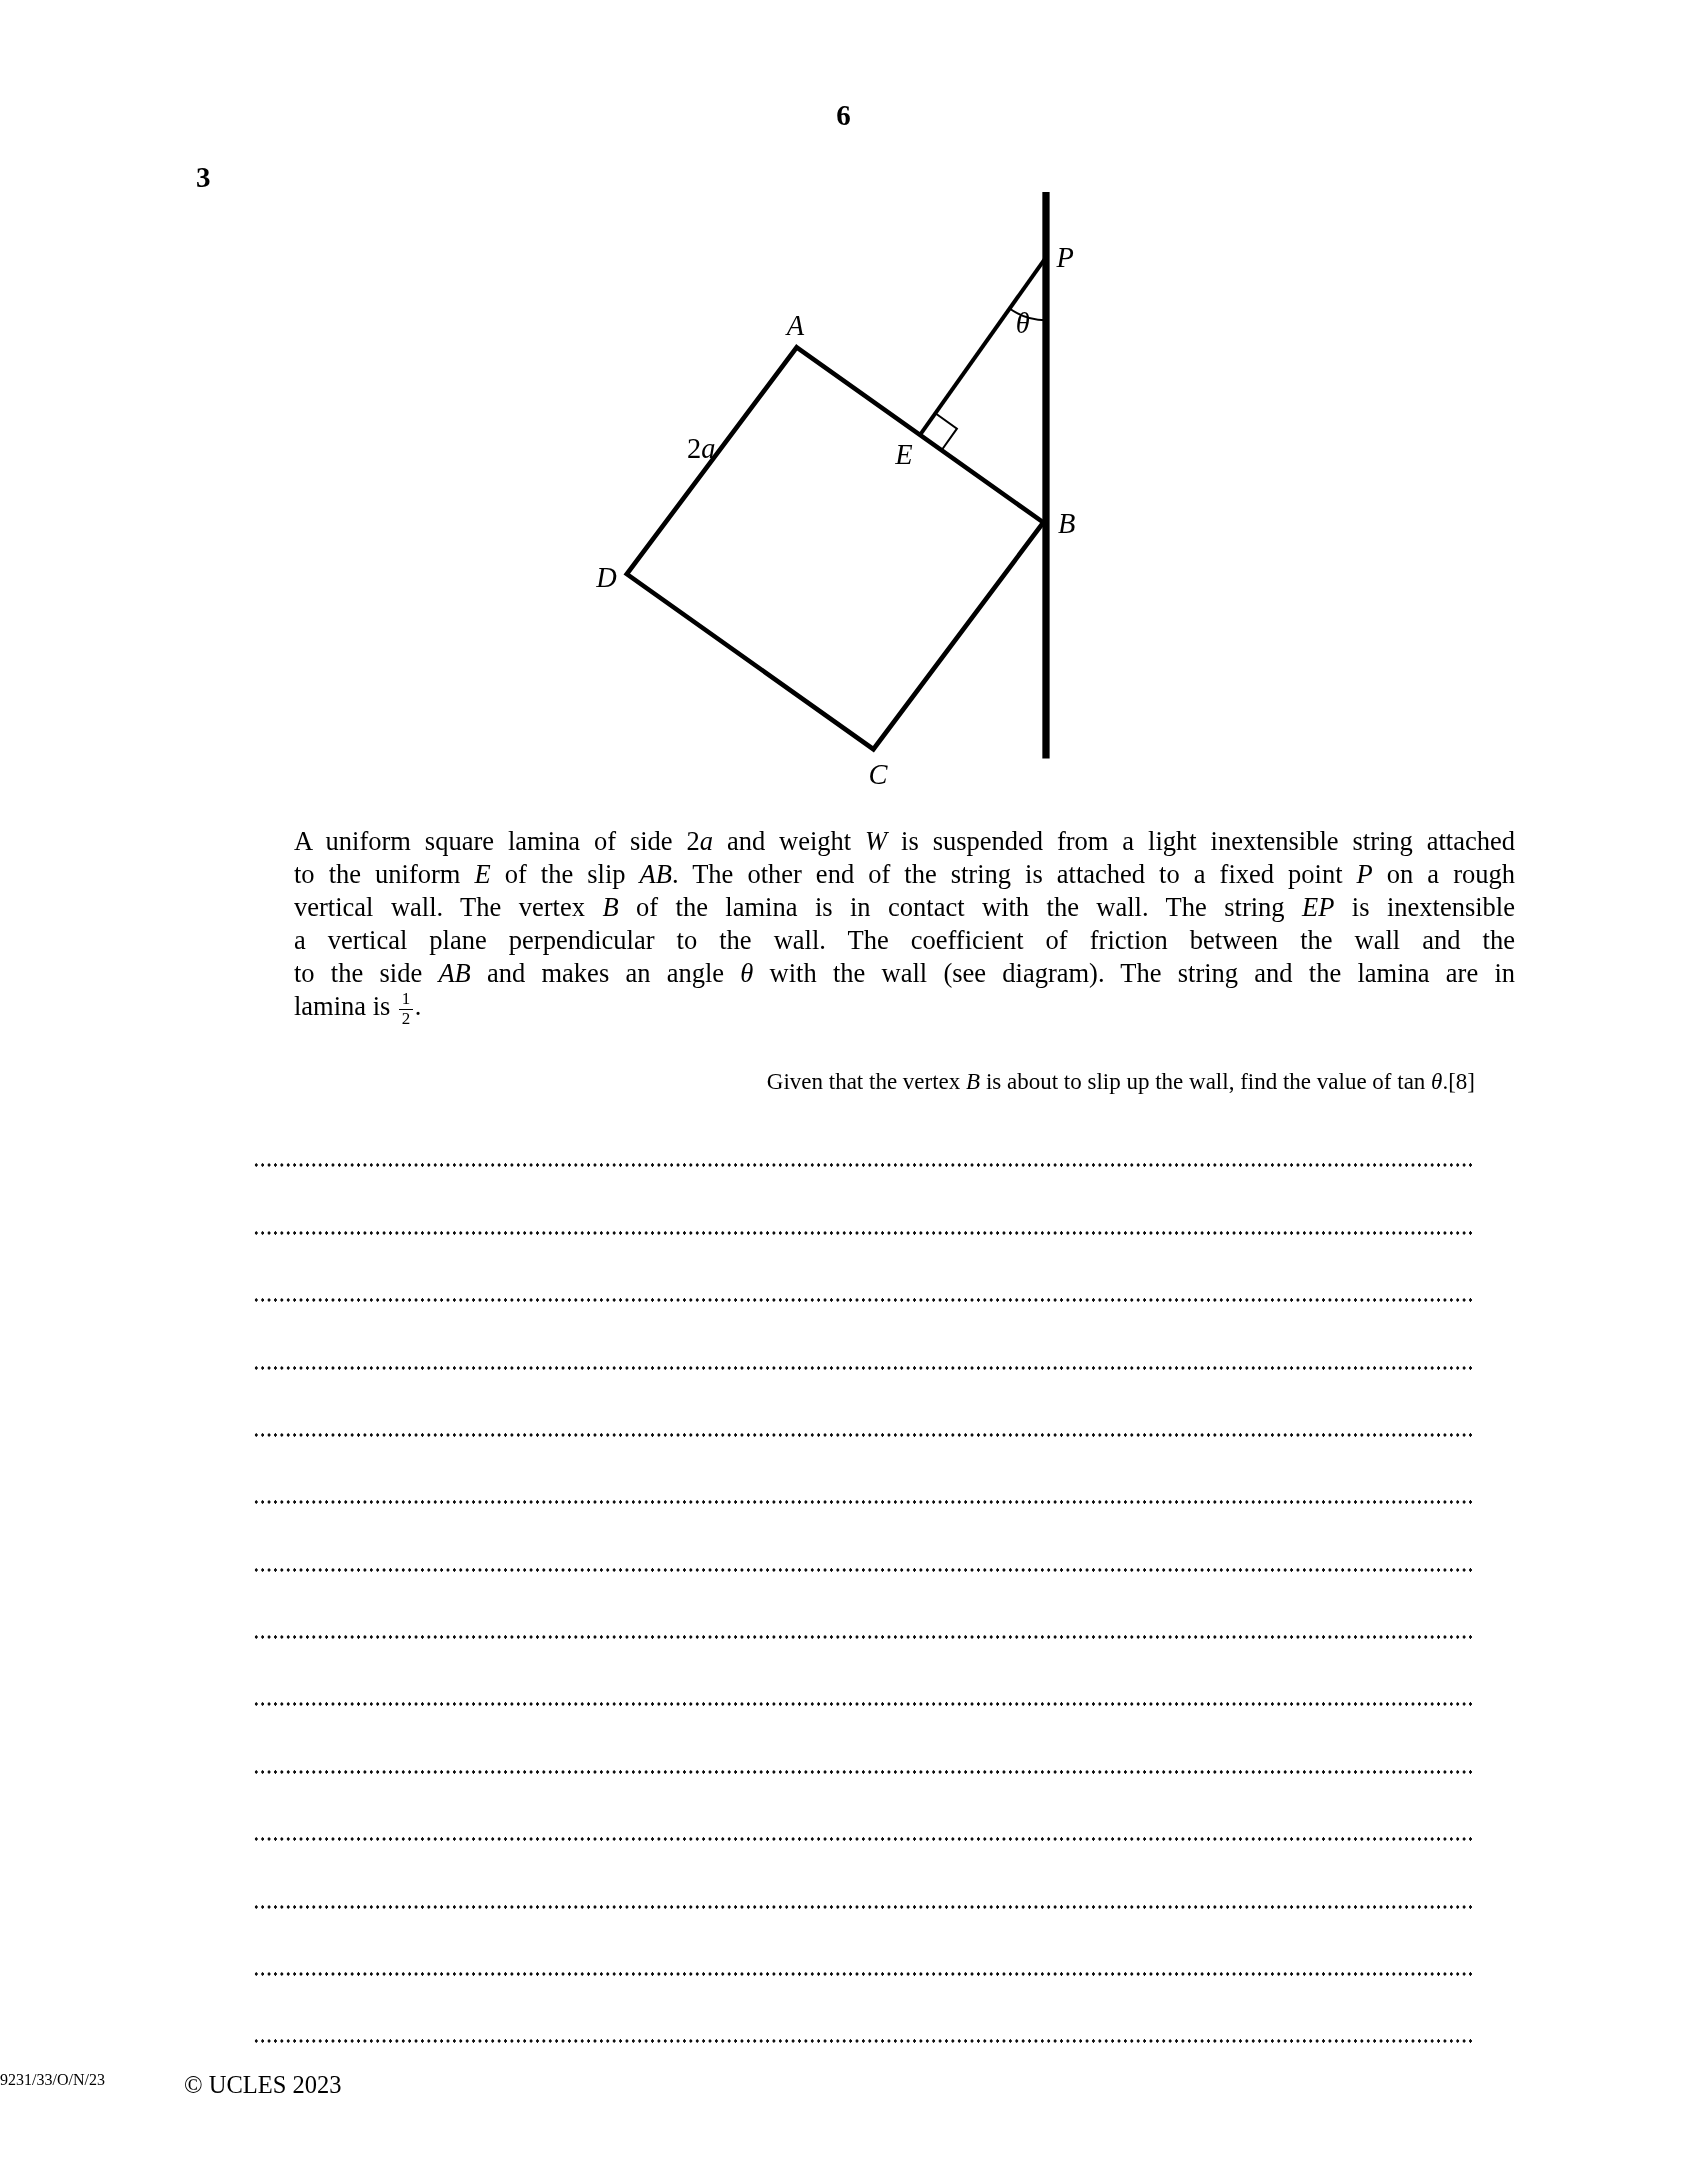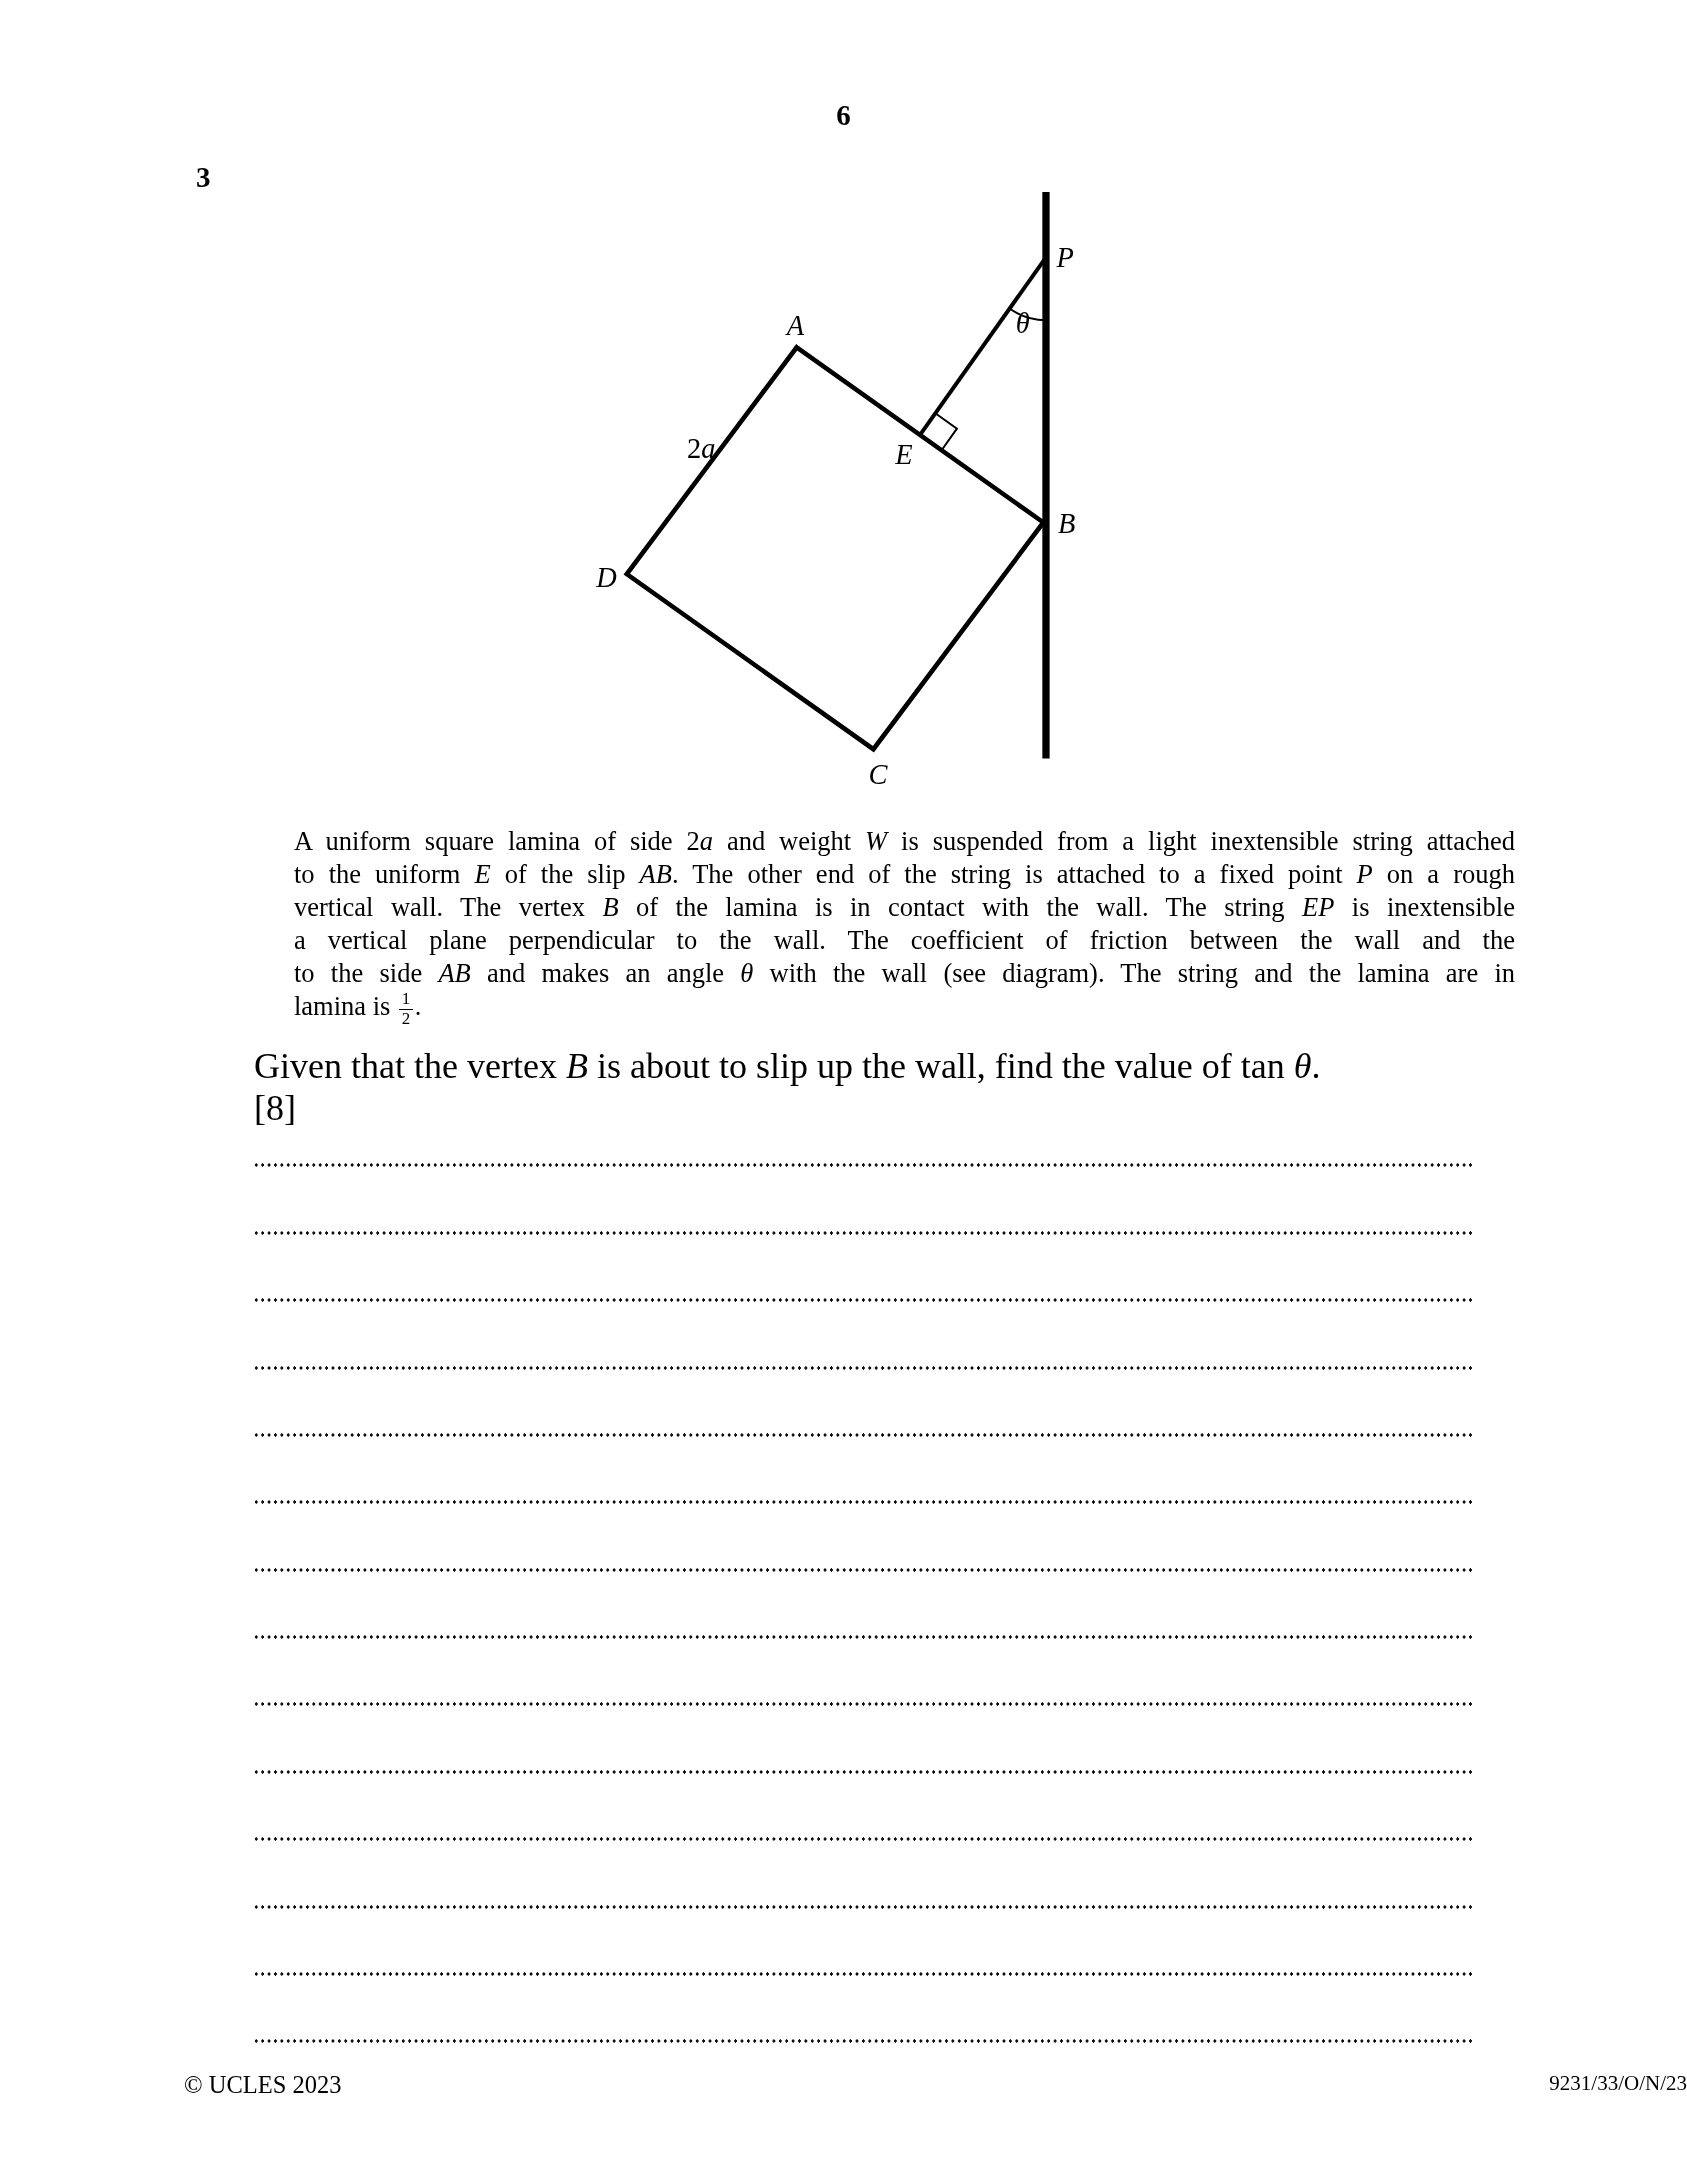--- a/index.html
+++ b/index.html
@@ -28,29 +28,29 @@
   .pline.last{text-align-last:auto;white-space:normal;}
   .it{font-style:italic;}
   .frac{
     display:inline-block;vertical-align:-0.55em;text-align:center;
     line-height:1.05;font-size:17px;margin:0 2px;
   }
   .frac .num{display:block;padding:0 2.6px 0.7px;}
   .frac .den{display:block;border-top:1.7px solid #000;padding:0.7px 2.6px 0;}
   .question-row{
     position:absolute;left:254px;top:1069px;width:1221px;height:36px;
-    font-size:36px;display:flex;justify-content:center;align-items:baseline;flex-direction:column;
+    font-size:23px;display:flex;justify-content:flex-end;align-items:baseline;
   }
   .dotline{
     position:absolute;left:254px;width:1221px;height:6px;
     background-image:radial-gradient(1.2px 1.9px at 2.1px 3px,#0e0e0e 97%,transparent 100%);
     background-size:6.4px 6px;background-repeat:repeat-x;
   }
   .footer-left{position:absolute;left:184px;top:2071px;font-size:24.5px;}
-  .footer-center{position:absolute;left:0;top:2071px;width:1687px;text-align:right;font-size:21px;}
+  .footer-center{position:absolute;left:0;top:2071px;width:1687px;text-align:left;font-size:16px;}
 </style>
 </head>
 <body>
 
 <div class="page">
 
   <div class="page-num">6</div>
   <div class="q-num">3</div>
 
   <svg class="diagram" viewBox="850 250 850 950" xmlns="http://www.w3.org/2000/svg">

